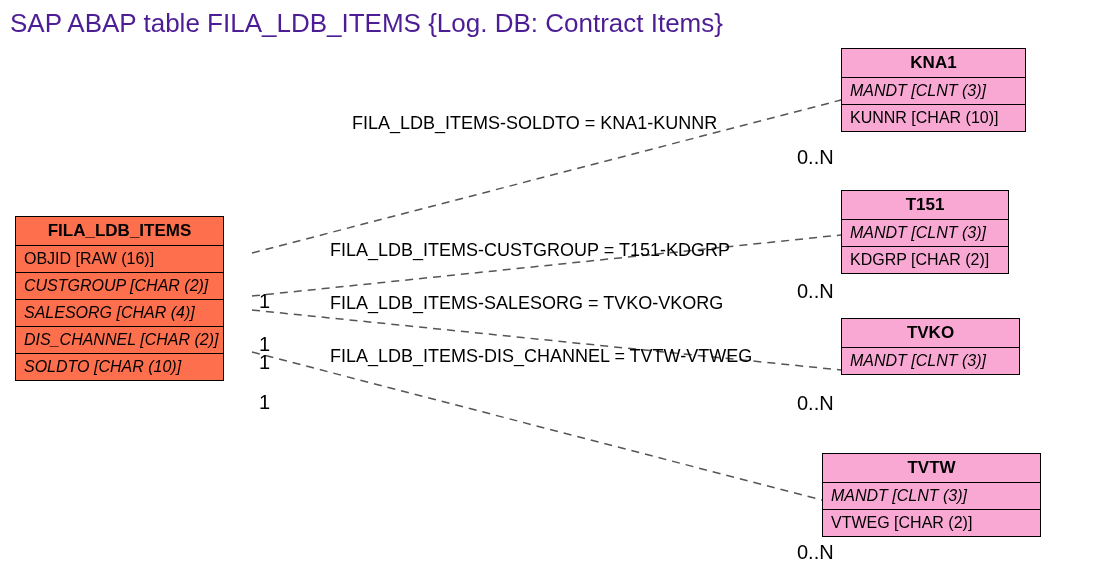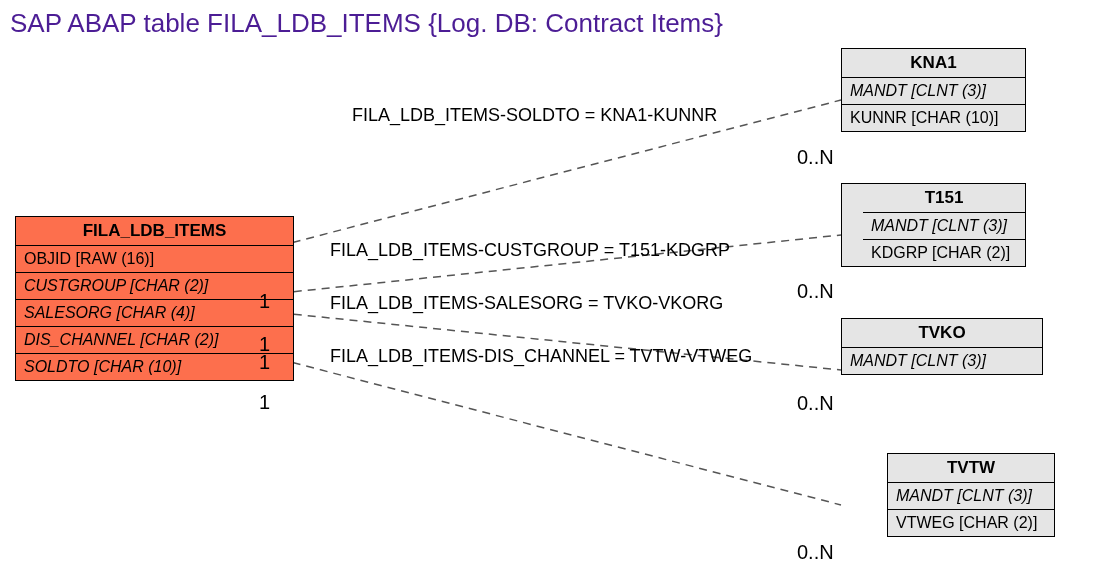--- a/index.html
+++ b/index.html
@@ -41,21 +41,21 @@
   .entity .row {
     padding: 4px 8px;
     border-bottom: 1px solid #000;
     font-size: 16px;
     white-space: nowrap;
   }
   .entity .row:last-child {
     border-bottom: none;
   }
   .left-entity { background: #fd6f4d; }
-  .right-entity { background: #e5e5e5; }
+  .right-entity { background: #f9a8d4; }
   .italic { font-style: italic; }
   .rel-label {
     position: absolute;
     font-size: 18px;
     color: #000;
     white-space: nowrap;
   }
   .card-label {
     position: absolute;
     font-size: 20px;
@@ -68,50 +68,50 @@
 
 <div class="title">SAP ABAP table FILA_LDB_ITEMS {Log. DB: Contract Items}</div>
 
 <svg class="connectors">
   <line x1="252" y1="253" x2="841" y2="100" stroke="#555" stroke-width="1.5" stroke-dasharray="8,6"></line>
   <line x1="252" y1="296" x2="841" y2="235" stroke="#555" stroke-width="1.5" stroke-dasharray="8,6"></line>
   <line x1="252" y1="310" x2="841" y2="370" stroke="#555" stroke-width="1.5" stroke-dasharray="8,6"></line>
   <line x1="252" y1="352" x2="841" y2="505" stroke="#555" stroke-width="1.5" stroke-dasharray="8,6"></line>
 </svg>
 
-<div class="entity left-entity" id="main-entity" style="left:15px; top:216px; width:279px;">
+<div class="entity left-entity" id="main-entity" style="left:15px; top:216px; width:209px;">
   <div class="header">FILA_LDB_ITEMS</div>
 <div class="row">OBJID [RAW (16)]</div>
     <div class="row italic">CUSTGROUP [CHAR (2)]</div>
     <div class="row italic">SALESORG [CHAR (4)]</div>
     <div class="row italic">DIS_CHANNEL [CHAR (2)]</div>
     <div class="row italic">SOLDTO [CHAR (10)]</div>
   </div>
 
 <div class="entity right-entity" id="ent-0" style="left:841px; top:48px; width:185px;">
   <div class="header">KNA1</div>
 <div class="row italic">MANDT [CLNT (3)]</div>
     <div class="row">KUNNR [CHAR (10)]</div>
   </div>
-<div class="entity right-entity" id="ent-1" style="left:841px; top:183px; width:185px;padding-left:21px;">
+<div class="entity right-entity" id="ent-1" style="left:841px; top:190px; width:168px;">
   <div class="header">T151</div>
 <div class="row italic">MANDT [CLNT (3)]</div>
     <div class="row">KDGRP [CHAR (2)]</div>
   </div>
-<div class="entity right-entity" id="ent-2" style="left:841px; top:318px; width:202px;">
+<div class="entity right-entity" id="ent-2" style="left:841px; top:318px; width:179px;">
   <div class="header">TVKO</div>
 <div class="row italic">MANDT [CLNT (3)]</div>
   </div>
-<div class="entity right-entity" id="ent-3" style="left:887px; top:453px; width:168px;">
+<div class="entity right-entity" id="ent-3" style="left:822px; top:453px; width:219px;">
   <div class="header">TVTW</div>
 <div class="row italic">MANDT [CLNT (3)]</div>
     <div class="row">VTWEG [CHAR (2)]</div>
   </div>
 
-<div class="rel-label" style="left:352px; top:105px;">FILA_LDB_ITEMS-SOLDTO = KNA1-KUNNR</div>
+<div class="rel-label" style="left:352px; top:113px;">FILA_LDB_ITEMS-SOLDTO = KNA1-KUNNR</div>
 <div class="rel-label" style="left:330px; top:240px;">FILA_LDB_ITEMS-CUSTGROUP = T151-KDGRP</div>
 <div class="rel-label" style="left:330px; top:293px;">FILA_LDB_ITEMS-SALESORG = TVKO-VKORG</div>
 <div class="rel-label" style="left:330px; top:346px;">FILA_LDB_ITEMS-DIS_CHANNEL = TVTW-VTWEG</div>
 
 <div class="card-label" style="left:259px; top:242px;">1</div>
 <div class="card-label" style="left:259px; top:285px;">1</div>
 <div class="card-label" style="left:259px; top:303px;">1</div>
 <div class="card-label" style="left:259px; top:343px;">1</div>
 
 <div class="card-label" style="left:797px; top:98px;">0..N</div>

